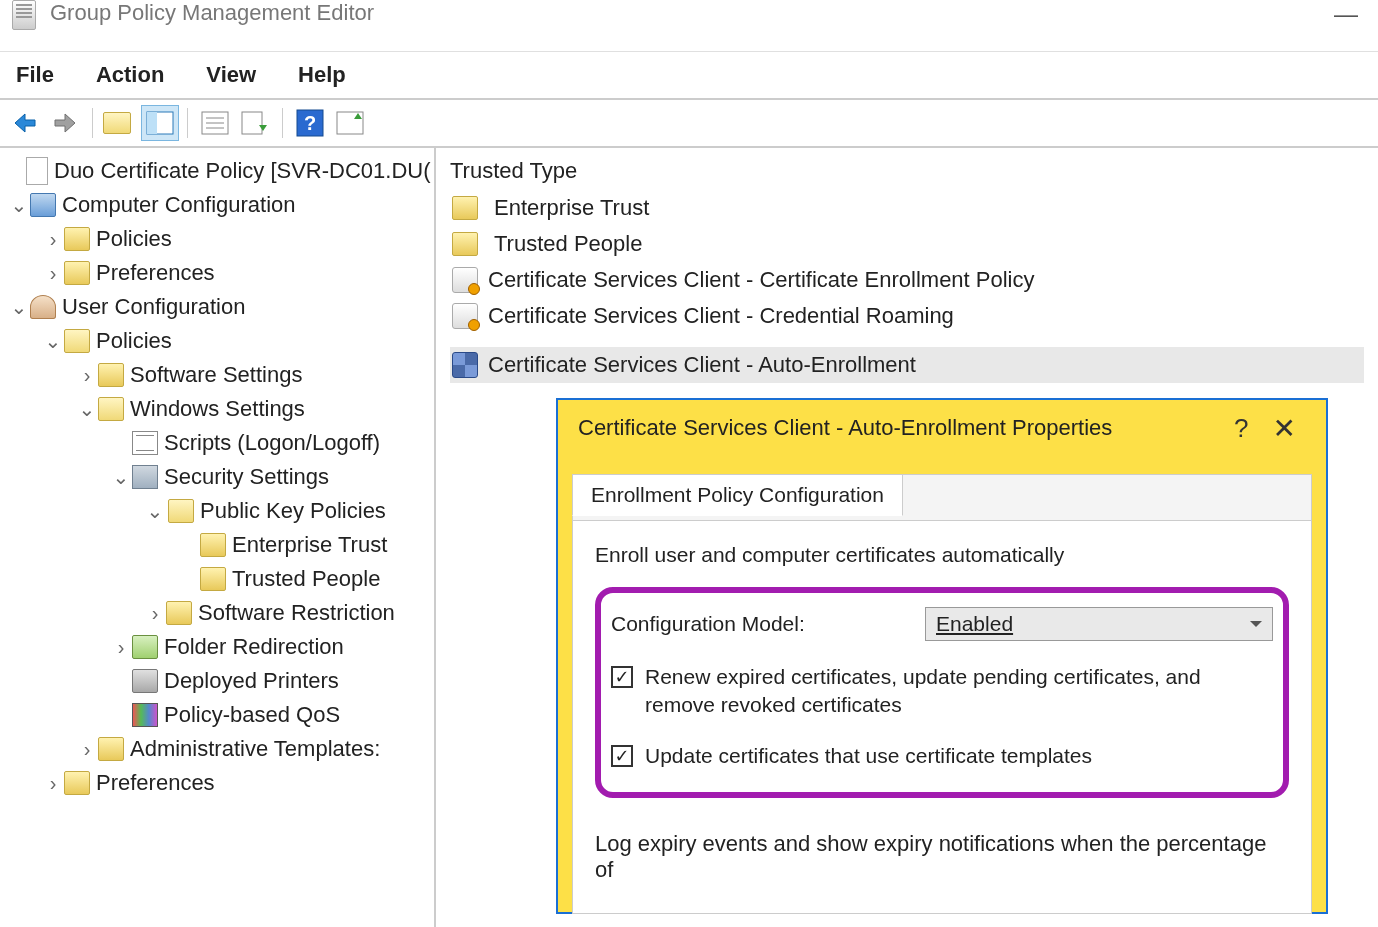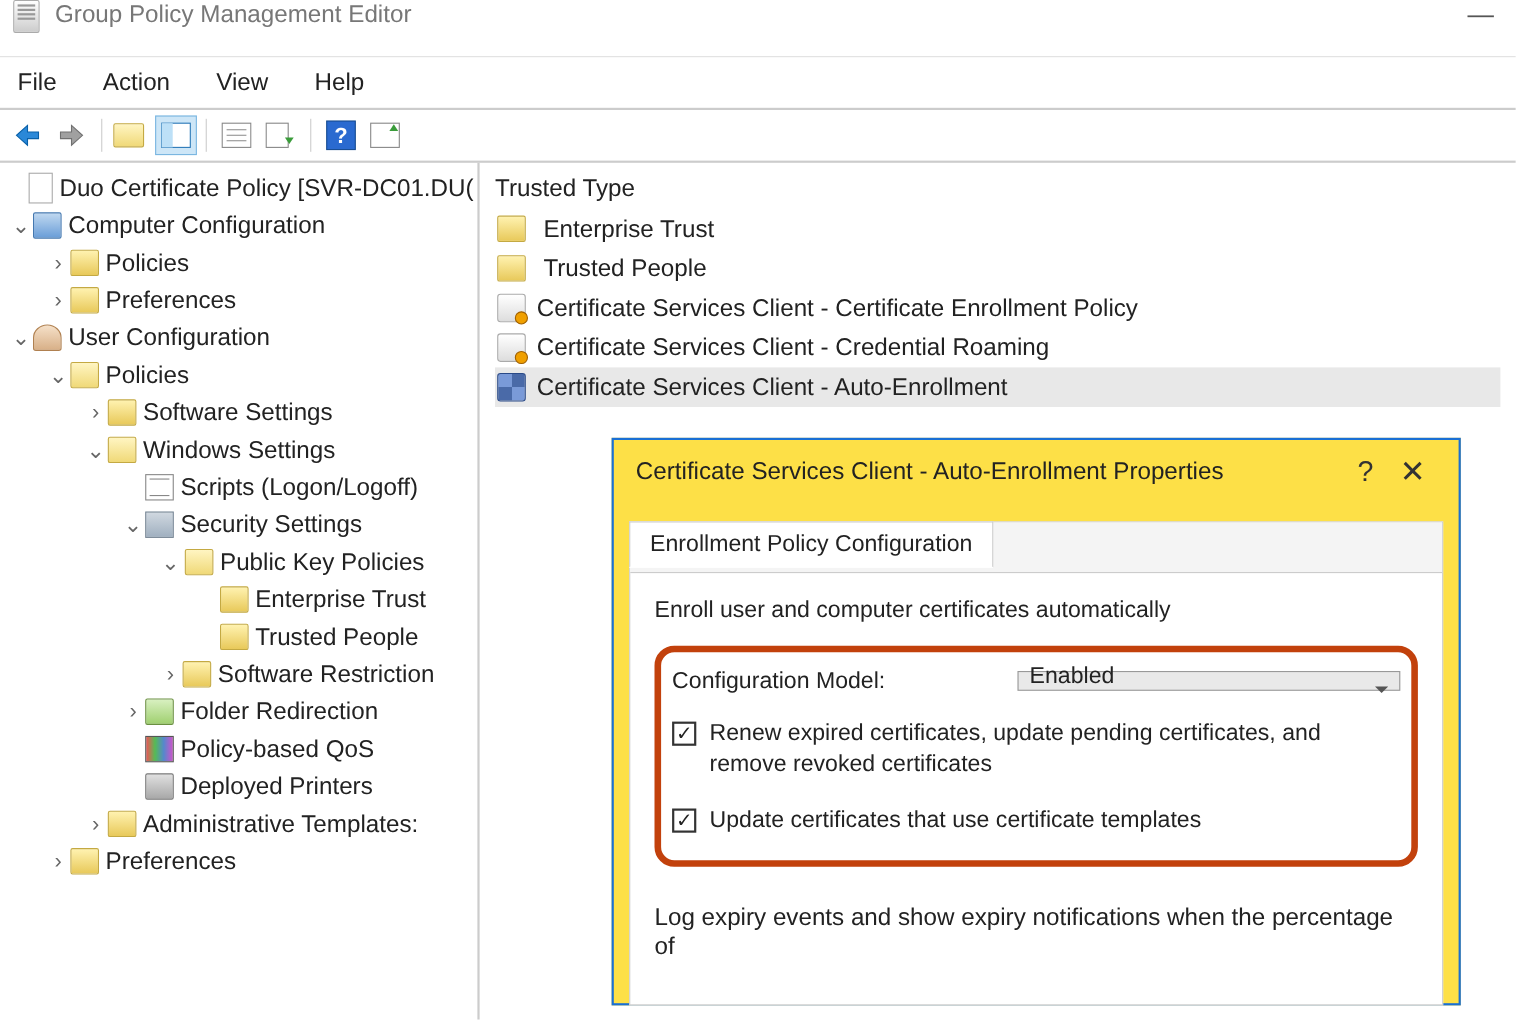--- a/index.html
+++ b/index.html
@@ -4,21 +4,21 @@
 <style>
   * { box-sizing: border-box; font-family: "Segoe UI", Tahoma, sans-serif; }
   body { margin:0; padding:0; font-size:22px; color:#222; background:#fff; width:1378px; height:927px; overflow:hidden; position:relative;}
   
   .titlebar { height:52px; display:flex; align-items:flex-start; padding:0 12px; border-bottom:1px solid #e0e0e0; color:#777; }
   .titlebar .app-icon { width:24px; height:30px; margin-right:14px; background:linear-gradient(#fff,#ccc); border:1px solid #aaa; border-radius:2px; position:relative; }
   .titlebar .app-icon::after{content:"";position:absolute;top:3px;left:3px;right:3px;height:2px;background:#999;box-shadow:0 4px 0 #999,0 8px 0 #999,0 12px 0 #999;}
   .titlebar .min { margin-left:auto; width:40px; text-align:center; font-size:24px; color:#555;}
   
   .menubar { height:48px; display:flex; align-items:center; padding:0 10px; gap:30px; border-bottom:2px solid #ccc; font-size:22px;}
-  .menubar span { padding:4px 6px; }
+  .menubar span { padding:4px 6px;font-weight:bold; }
   
   .toolbar { height:48px; display:flex; align-items:center; padding:0 6px; gap:2px; border-bottom:2px solid #ccc; }
   .toolbar .btn { width:38px; height:36px; display:flex; align-items:center; justify-content:center; border:1px solid transparent; }
   .toolbar .btn.active { background:#cde6f7; border:1px solid #7ab6e0; }
   .toolbar .sep { width:1px; height:30px; background:#ccc; margin:0 6px;}
   
   .main { display:flex; height:calc(927px - 52px - 48px - 48px); }
   .tree-pane { width:436px; border-right:2px solid #ccc; padding:6px 0 0 6px; overflow:hidden; white-space:nowrap;}
   .content-pane { flex:1; padding:10px 14px; position:relative;}
   .tree-row { display:flex; align-items:center; height:34px; font-size:22px; }
@@ -33,36 +33,36 @@
   .scripticon { background:#fff; border:1px solid #888; position:relative;}
   .scripticon::after{content:"";position:absolute;inset:3px;border-top:1px solid #888;border-bottom:1px solid #888;}
   .secicon { background:linear-gradient(#d0d8e0,#a0b0c0); border:1px solid #708090; position:relative;}
   .printicon { background:linear-gradient(#e0e0e0,#a8a8a8); border:1px solid #777; border-radius:2px;}
   .qosicon { background:linear-gradient(90deg,#e55,#5b5 33%,#58c 66%,#c5c); border:1px solid #555;}
   .redicon { background:linear-gradient(#d8f0c0,#a0d070); border:1px solid #6a9040; border-radius:2px;}
   .docicon{ width:22px; height:28px; background:#fff; border:1px solid #aaa;}
   
   .obj-header { font-size:22px; margin-bottom:6px;}
   .obj-item { display:flex; align-items:center; height:36px; gap:10px; padding:0 2px;}
-  .obj-item.sel { background:#e8e8e8;}
+  .obj-item.sel { background:#e8e8e8;margin-top:13px;}
   .cert-icon { width:26px; height:26px; background:linear-gradient(#fff,#ddd); border:1px solid #aaa; border-radius:3px; position:relative;}
   .cert-icon::after{content:"";position:absolute;right:-3px;bottom:-3px;width:10px;height:10px;background:#f0a000;border-radius:50%;border:1px solid #a06000;}
   .blue-chk { width:26px;height:26px;background:repeating-conic-gradient(#4a6aa8 0 25%,#7a9ad8 0 50%); border:1px solid #2a4a88; border-radius:3px;}
   
   .dialog { position:absolute; left:556px; top:398px; width:772px; height:516px; border:2px solid #1a6fd4; background:#fde047; z-index:10; }
   .dlg-title { height:56px; display:flex; align-items:center; padding:0 20px; font-size:22px; }
   .dlg-title .q { margin-left:auto; font-size:26px; color:#333; padding:0 14px;}
   .dlg-title .x { font-size:28px; color:#333; padding:0 10px;}
   .dlg-body { margin:18px 14px; border:1px solid #ccc; position:relative; height:440px; background:#fff;}
   .tab { position:absolute; top:-1px; left:-1px; padding:8px 18px; background:#fff; border:1px solid #ccc; border-bottom:1px solid #fff; font-size:21px;}
   .tab-strip { height:46px; background:#f4f4f4; border-bottom:1px solid #ccc;}
   .dlg-content { padding:22px 22px 11px 22px; font-size:21px;}
-  .highlight { border:6px solid #c2410c; border-radius:18px; padding:14px 10px 22px 10px; margin-top:20px;}
+  .highlight { border:6px solid #a21caf; border-radius:18px; padding:14px 10px 22px 10px; margin-top:20px;}
   .cfg-row { display:flex; align-items:center; gap:20px; }
-  .combo { margin-left:auto; width:348px; height:18px; background:#e9e9e9; border:1px solid #999; display:flex; align-items:flex-end; padding:0 10px; font-size:21px; position:relative;}
+  .combo { margin-left:auto; width:348px; height:34px; background:#e9e9e9; border:1px solid #999; display:flex; align-items:center; padding:0 10px; font-size:21px; position:relative;text-decoration:underline;}
   .combo::after{content:"";position:absolute;right:10px;top:13px;border:6px solid transparent;border-top-color:#555;}
   .chk-row { display:flex; align-items:flex-start; gap:12px; margin-top:22px;}
   .chk { width:22px; height:22px; border:2px solid #333; flex-shrink:0; margin-top:3px; display:flex; align-items:center; justify-content:center; font-size:18px;}
   .chk-lbl { line-height:1.35;}
   .footer-txt { margin-top:22px; padding:0 22px;}
   svg.arrow{width:26px;height:22px;}
 </style>
 </head>
 <body>
 
@@ -218,28 +218,28 @@
       </div>
     <div class="tree-row">
         <span class="ind" style="width:106px"></span>
         <span class="tw">›</span>
         <span class="ticon redicon"></span>
         <span>Folder Redirection</span>
       </div>
     <div class="tree-row">
         <span class="ind" style="width:106px"></span>
         <span class="tw none">·</span>
+        <span class="ticon printicon"></span>
+        <span>Deployed Printers</span>
+      </div>
+    <div class="tree-row">
+        <span class="ind" style="width:106px"></span>
+        <span class="tw none">·</span>
         <span class="ticon qosicon"></span>
         <span>Policy-based QoS</span>
-      </div>
-    <div class="tree-row">
-        <span class="ind" style="width:106px"></span>
-        <span class="tw none">·</span>
-        <span class="ticon printicon"></span>
-        <span>Deployed Printers</span>
       </div>
     <div class="tree-row">
         <span class="ind" style="width:72px"></span>
         <span class="tw">›</span>
         <span class="ticon folder"></span>
         <span>Administrative Templates:</span>
       </div>
     <div class="tree-row">
         <span class="ind" style="width:38px"></span>
         <span class="tw">›</span>

